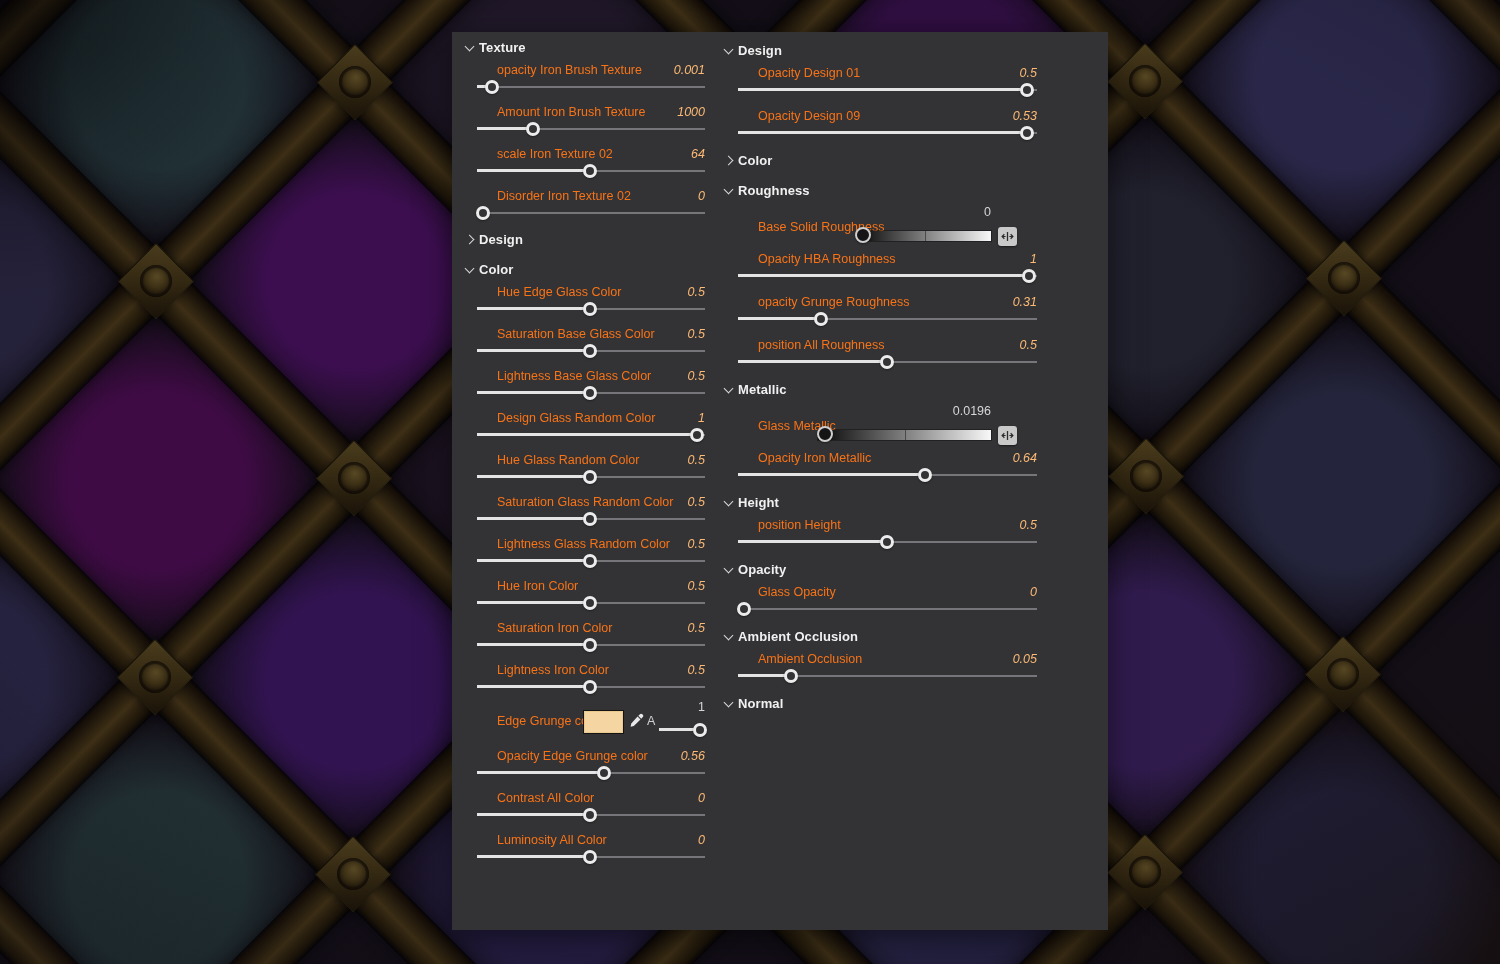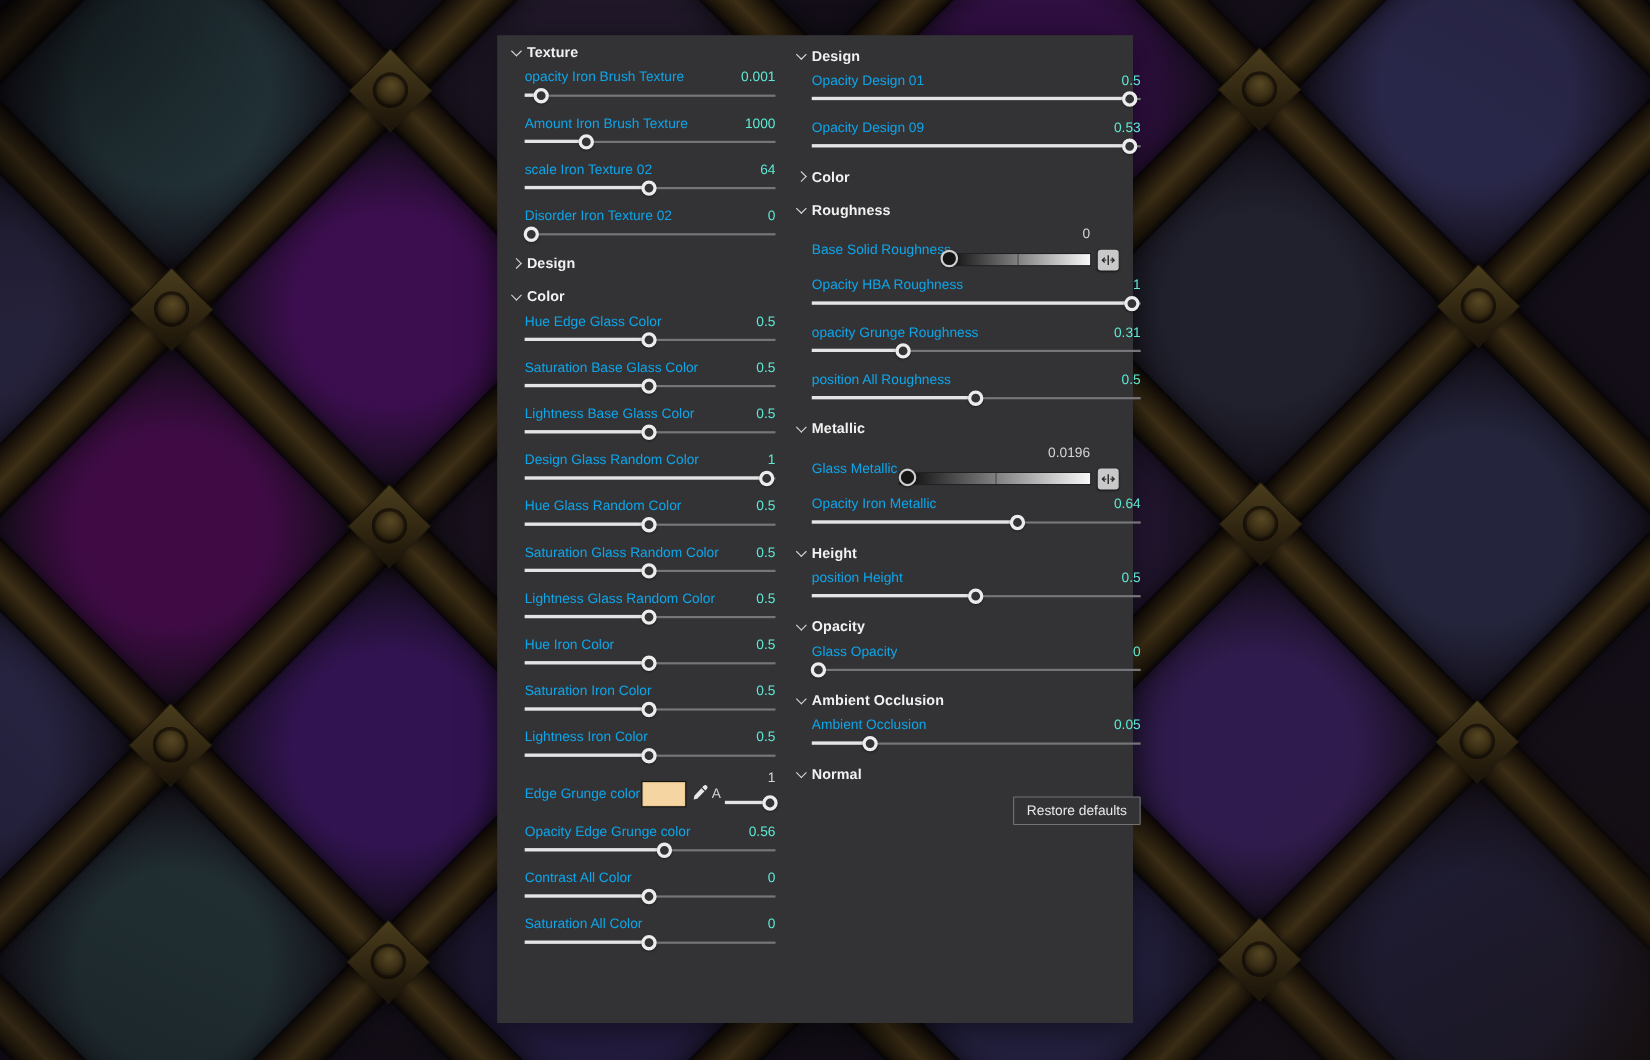--- a/index.html
+++ b/index.html
@@ -39,39 +39,39 @@
   .rivet::after{content:"";position:absolute;left:50%;top:50%;width:32px;height:32px;
     transform:translate(-50%,-50%);border-radius:50%;
     background:radial-gradient(circle at 42% 38%, #6d5b2a 0%, #4a3b18 42%, #1d1506 80%);
     box-shadow:inset 0 0 0 3px rgba(22,15,5,.55), inset 0 0 7px rgba(0,0,0,.8);}
   .vignette{position:absolute;inset:0;pointer-events:none;background:
     linear-gradient(rgba(10,6,12,.22), rgba(10,6,12,.22)),
     radial-gradient(500px 420px at 0% 0%, rgba(0,0,0,.55), rgba(0,0,0,0) 70%),
     radial-gradient(620px 520px at 100% 100%, rgba(42,30,9,.30), rgba(0,0,0,0) 70%),
     radial-gradient(130% 120% at 50% 45%, rgba(0,0,0,0) 42%, rgba(5,3,8,.45) 78%, rgba(3,2,5,.72) 100%);}
   
-  .panel{position:absolute;left:452px;top:32px;width:578px;height:898px;background:#333336;
+  .panel{position:absolute;left:452px;top:32px;width:656px;height:898px;background:#333336;
     box-shadow:0 6px 28px rgba(0,0,0,.5);color:#cfcfcf;font-size:12.5px;}
   .col{position:absolute;top:0;bottom:0;}
   .col-left{left:13px;width:240px;padding-top:6px;}
   .col-right{left:272px;width:313px;padding-top:9px;}
   .sec-header{display:flex;align-items:center;height:18px;margin:6px 0 6px 0;cursor:default;}
   .sec-header + .sec-header{margin-top:12px;}
   .col > .sec-header:first-child{margin-top:0;}
   .sec-title{font-weight:bold;color:#f1f1f1;font-size:13px;letter-spacing:.1px;}
   .chev{width:12px;height:10px;position:relative;flex:0 0 12px;margin-right:2px;}
   .chev::before{content:"";position:absolute;width:6px;height:6px;
     border-left:1.6px solid #d8d8d8;border-bottom:1.6px solid #d8d8d8;}
   .chev.down::before{left:1px;top:1px;transform:rotate(-45deg);}
   .chev.right::before{left:1px;top:2px;transform:rotate(-135deg);}
   .param{margin:0 0 10px 12px;}
   .col-right .param{margin-left:14px;margin-bottom:11px;}
   .prow{display:flex;justify-content:space-between;height:16px;line-height:16px;margin-bottom:1px;}
-  .plabel{color:#0ea5e9;white-space:nowrap;}
-  .pvalue{color:#5eead4;}
+  .plabel{color:#f97316;white-space:nowrap;margin-left:20px;}
+  .pvalue{color:#fdba74;font-style:italic;}
   .slider{position:relative;height:15px;cursor:pointer;}
   .slider::before{content:"";position:absolute;left:0;right:0;top:6.5px;height:2px;background:#76767a;}
   .sl-fill{position:absolute;left:0;top:6px;height:3px;background:#e4e4e4;}
   .sl-knob{position:absolute;top:0.5px;width:8px;height:8px;border:3px solid #ececec;
     border-radius:50%;background:#333336;box-shadow:0 1px 2px rgba(0,0,0,.4);}
   
   .gparam{position:relative;height:40px;margin:0 0 6px 14px;}
   .gvalue{position:absolute;top:0;right:46px;height:14px;line-height:14px;color:#d6d6d6;}
   .glabel{position:absolute;left:0;top:14px;height:16px;line-height:16px;}
   .gslider{position:absolute;left:var(--bar-left);right:46px;top:26px;height:10px;cursor:pointer;
@@ -345,21 +345,21 @@
         <span class="pvalue">0</span>
       </div>
       <div class="slider">
         <div class="sl-fill" style="width: 50%;"></div>
           <div class="sl-knob" style="left: calc(50% - 8px);"></div>
       </div>
     </div>
 
     <div class="param">
       <div class="prow">
-        <span class="plabel">Saturation All Color</span>
+        <span class="plabel">Luminosity All Color</span>
         <span class="pvalue">0</span>
       </div>
       <div class="slider">
         <div class="sl-fill" style="width: 50%;"></div>
           <div class="sl-knob" style="left: calc(50% - 8px);"></div>
       </div>
     </div>
 
   </div>
 
@@ -528,18 +528,15 @@
       </div>
     </div>
 
     <div class="sec-header">
       <span class="chev down"></span>
       <span class="sec-title">Normal</span>
     </div>
 
 
 
-    <div class="btn-row">
-      <button class="btn">Restore defaults</button>
-    </div>
 
   </div>
 </div>
 
 </body></html>

